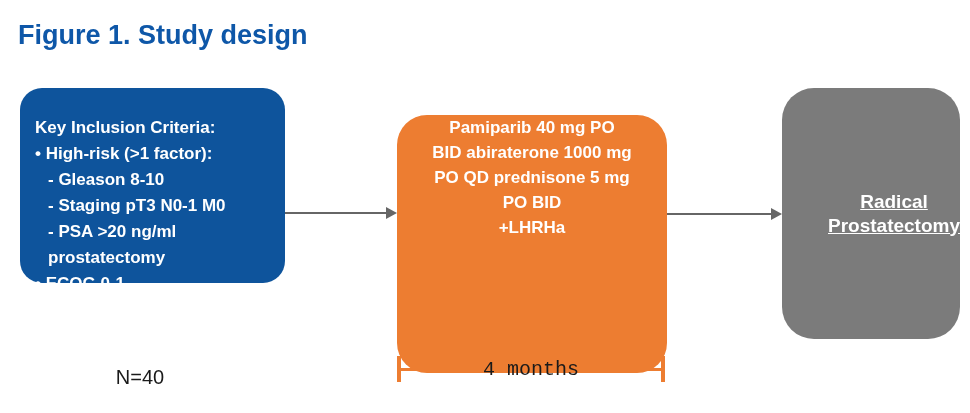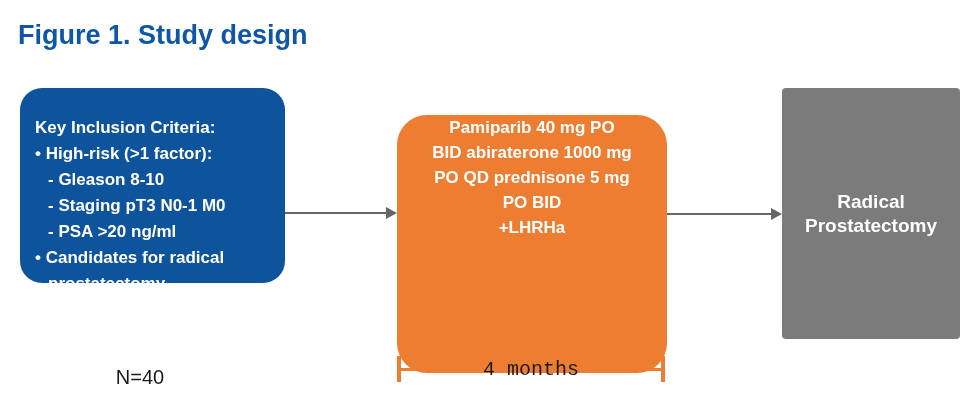--- a/index.html
+++ b/index.html
@@ -61,28 +61,29 @@
     padding-bottom: 28px;
     margin-top: 29px;
   }
   .box-orange .treat-line { white-space: nowrap; }
   .box-gray {
     left: 782px;
     top: 88px;
     width: 178px;
     height: 251px;
     background: var(--box_gray, #7b7b7b);
-    border-radius: 4px;
+    border-radius: 32px;
     display: flex;
     flex-direction: column;
     justify-content: center;
-    align-items: center;
+    align-items: flex-end;
     text-align: center;
     font-size: 19px;
     line-height: 24px;
+    text-decoration: underline;
   }
   .arrow {
     position: absolute;
     height: 0;
   }
   .arrow .arrow-line {
     position: absolute;
     left: 0;
     top: -1px;
     height: 2px;
@@ -148,21 +149,20 @@
 
   <div class="figure-title">Figure 1. Study design</div>
 
   <div class="box box-blue">
     <div class="crit-heading">Key Inclusion Criteria:</div>
     <div>
         <div class="crit-line indent-0">• High-risk (&gt;1 factor):</div>
         <div class="crit-line indent-1">- Gleason 8-10</div>
         <div class="crit-line indent-1">- Staging pT3 N0-1 M0</div>
         <div class="crit-line indent-1">- PSA &gt;20 ng/ml</div>
-        <div class="crit-line indent-0">• Candidates for radical</div>
         <div class="crit-line indent-1">prostatectomy</div>
         <div class="crit-line indent-0">• ECOG 0-1</div>
       </div>
   </div>
 
   <div class="arrow arrow-1">
     <div class="arrow-line"></div>
     <div class="arrow-head"></div>
   </div>
 

